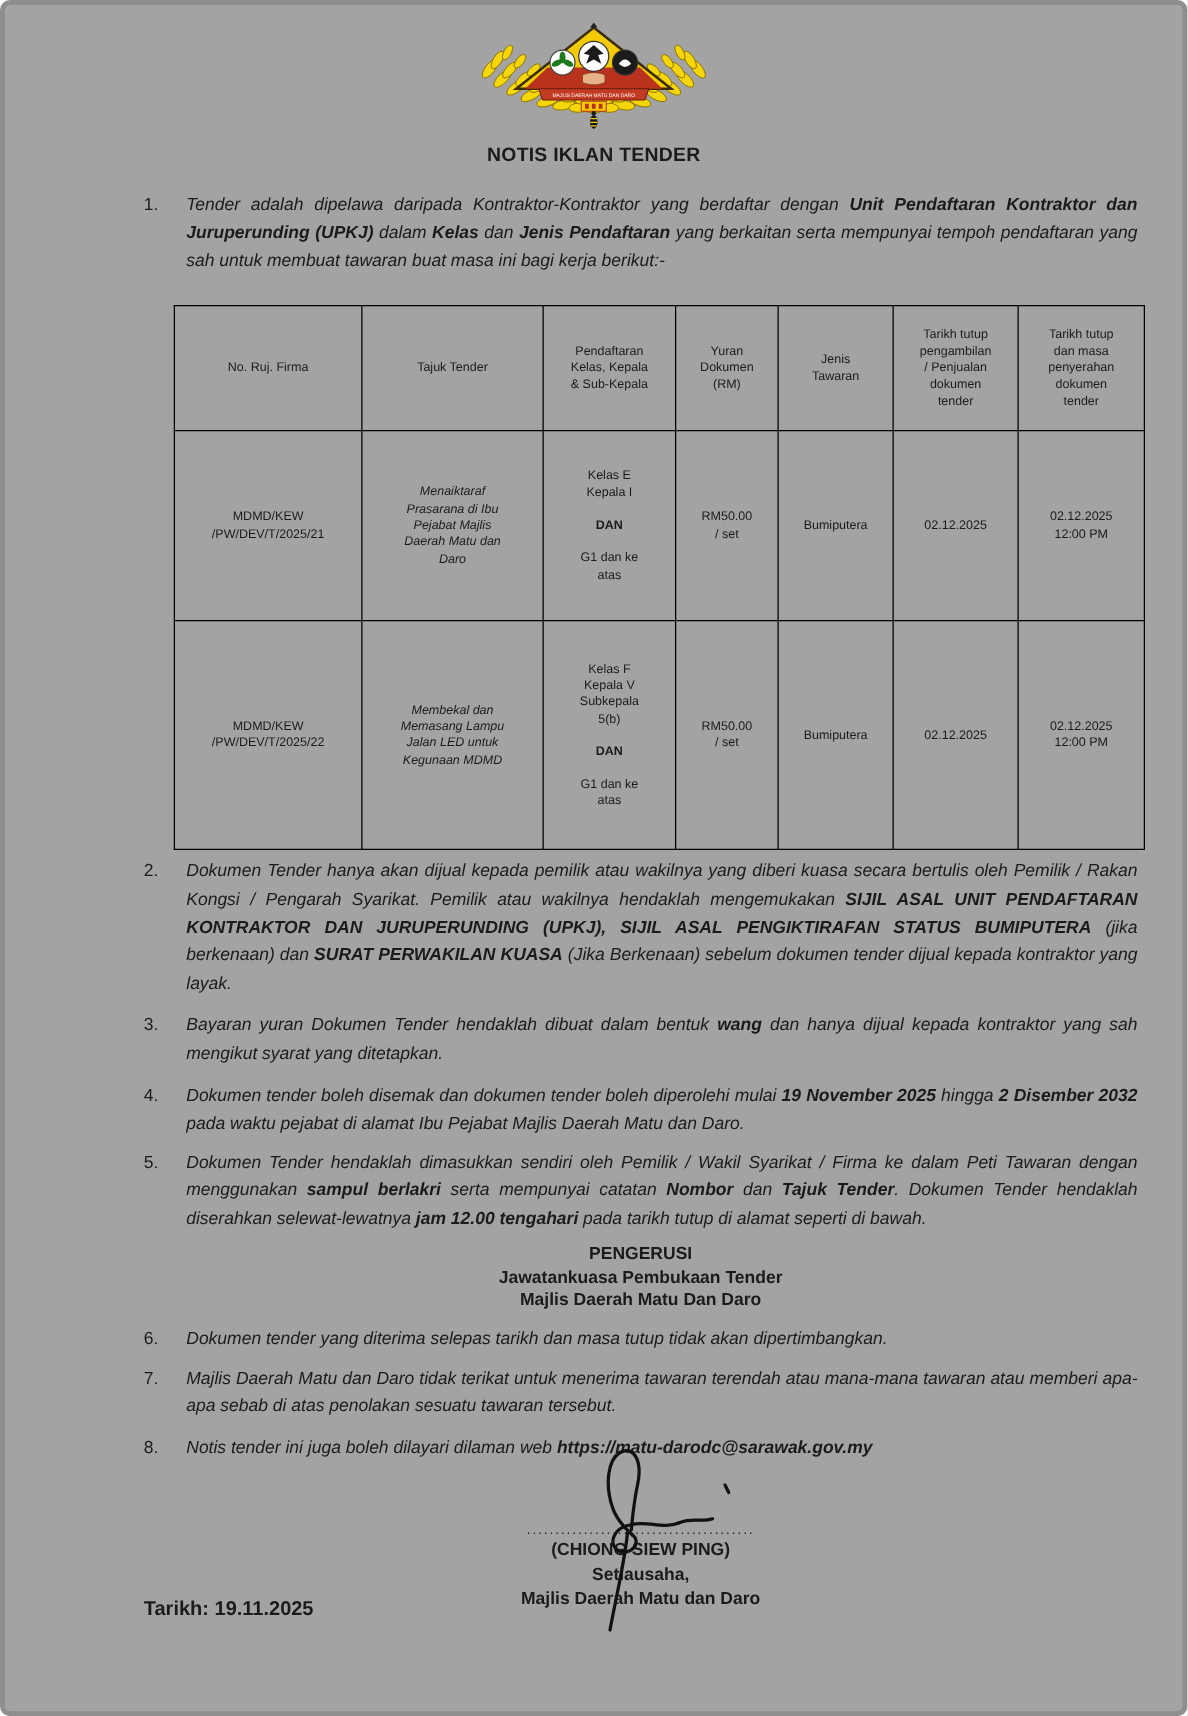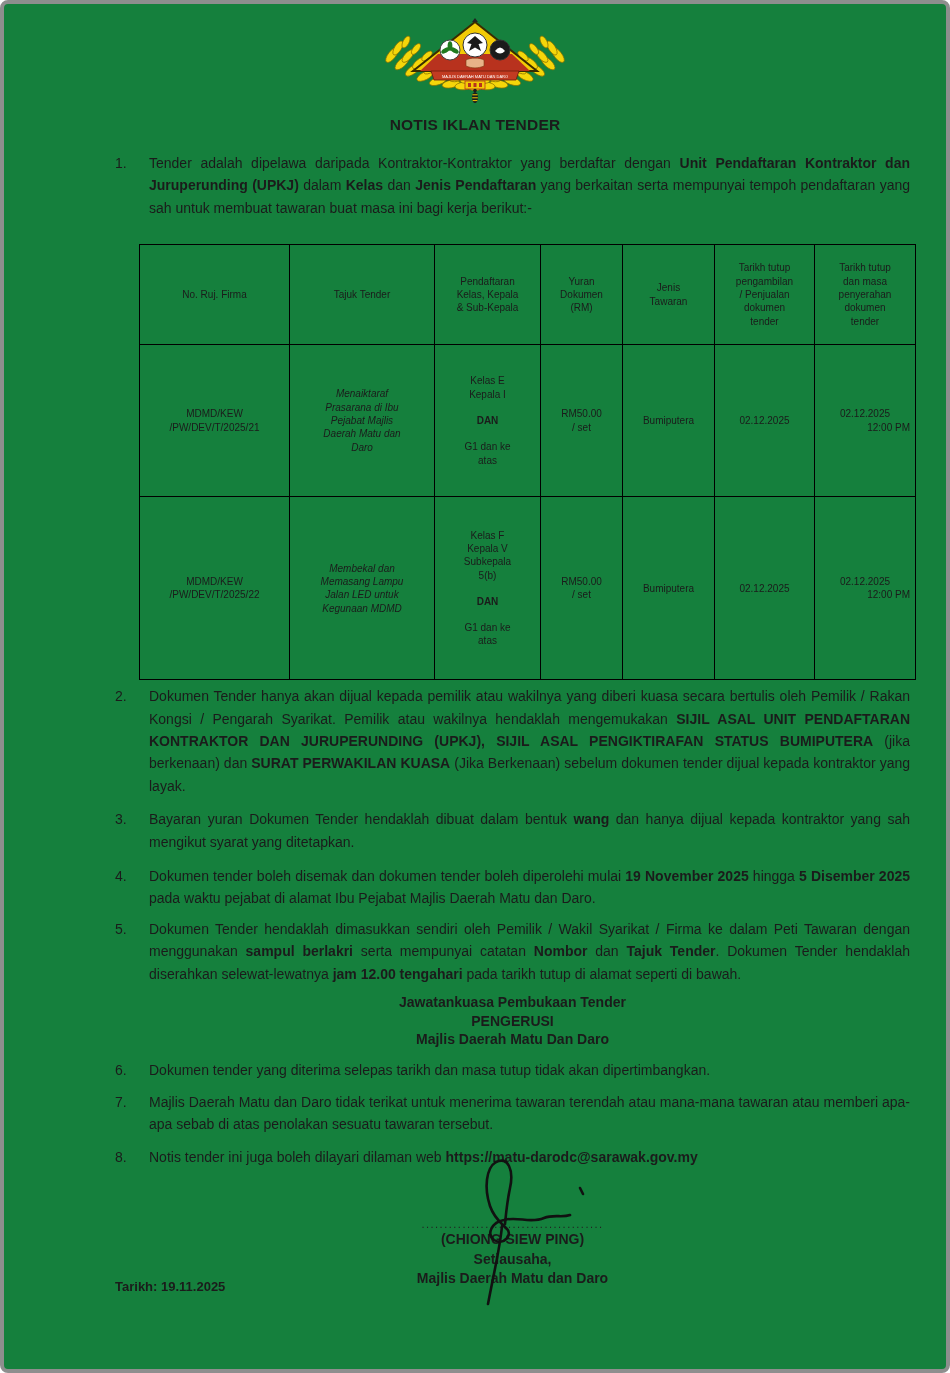--- a/index.html
+++ b/index.html
@@ -1,47 +1,47 @@
 <!DOCTYPE html>
 <html><head>
 <meta charset="utf-8">
 <style>
   html,body{margin:0;padding:0;background:#fff;}
   body{width:950px;height:1373px;font-family:"Liberation Sans",sans-serif;color:#1b1b1b;}
   .page{position:relative;width:950px;height:1373px;box-sizing:border-box;
-        border:4px solid #8e8e8e;border-radius:8px;background:#15803d;overflow:hidden;}
+        border:4px solid #8e8e8e;border-radius:8px;background:#a3a3a3;overflow:hidden;}
   .logo-wrap{text-align:center;padding-top:14px;height:90px;}
   .title{text-align:center;font-weight:700;font-size:15.5px;margin-top:8px;letter-spacing:.2px;}
   .content{margin:0 36px 0 111px;}
   .item{display:flex;margin-top:14px;font-size:14px;line-height:22.4px;}
   .item .num{width:34px;flex:none;}
-  .item .txt{flex:1;text-align:justify;}
+  .item .txt{flex:1;text-align:justify;font-style:italic;}
   .item .txt b{font-weight:700;}
   #item-1{margin-top:18px;}
   #item-2{margin-top:5px;}
   #item-3{margin-top:11px;}
   #item-4{margin-top:12px;}
   #item-5{margin-top:8px;}
   #item-6{margin-top:10px;}
   #item-7{margin-top:10px;}
   #item-8{margin-top:10px;}
   table.tender{border-collapse:collapse;table-layout:fixed;width:776px;margin:25px 0 0 24px;}
   table.tender td{border:1.6px solid #000;font-size:10px;line-height:1.33;
         text-align:center;vertical-align:middle;padding:4px 5px;overflow:hidden;}
   tr.hrow{height:100px;} tr.r1{height:152px;} tr.r2{height:183px;}
   .pre{white-space:pre-line;}
   td.cell-title{text-align:left;padding-left:9px;padding-right:14px;font-style:italic;}
   .dan{font-weight:700;margin:13px 0;}
-  .sub-time{text-align:right;}
+  .sub-time{}
   .address{text-align:center;font-weight:700;font-size:14px;line-height:18.5px;margin-top:8px;}
   .sig-area{position:relative;height:140px;margin-top:8px;}
   .sig-svg{position:absolute;left:50%;margin-left:-105px;top:-24px;}
   .sig-text{padding-top:42px;text-align:center;font-size:14px;font-weight:700;line-height:19.5px;}
   .sig-dots{font-weight:400;font-size:11px;letter-spacing:1.5px;line-height:12px;color:#222;}
-  .date-line{position:absolute;left:0;top:103px;font-weight:700;font-size:13px;}
+  .date-line{position:absolute;left:0;top:103px;font-weight:700;font-size:16px;}
 </style>
 </head>
 <body>
 
 <div class="page">
 
   <div class="logo-wrap">
     <svg width="190" height="88" viewBox="0 0 190 88">
 
       <g id="wingL" fill="#F5D60A" stroke="#8A7000" stroke-width="0.7">
@@ -201,31 +201,31 @@
       <div class="txt"><span>Dokumen Tender hanya akan dijual kepada pemilik atau wakilnya yang diberi kuasa secara bertulis oleh Pemilik / Rakan Kongsi / Pengarah Syarikat. Pemilik atau wakilnya hendaklah mengemukakan </span><b>SIJIL ASAL UNIT PENDAFTARAN KONTRAKTOR DAN JURUPERUNDING (UPKJ), SIJIL ASAL PENGIKTIRAFAN STATUS BUMIPUTERA</b><span> (jika berkenaan) dan </span><b>SURAT PERWAKILAN KUASA</b><span> (Jika Berkenaan) sebelum dokumen tender dijual kepada kontraktor yang layak.</span></div>
     </div>
 
     <div class="item" id="item-3">
       <div class="num">3.</div>
       <div class="txt"><span>Bayaran yuran Dokumen Tender hendaklah dibuat dalam bentuk </span><b>wang</b><span> dan hanya dijual kepada kontraktor yang sah mengikut syarat yang ditetapkan.</span></div>
     </div>
 
     <div class="item" id="item-4">
       <div class="num">4.</div>
-      <div class="txt"><span>Dokumen tender boleh disemak dan dokumen tender boleh diperolehi mulai </span><b>19 November 2025</b><span> hingga </span><b>5 Disember 2025</b><span> pada waktu pejabat di alamat Ibu Pejabat Majlis Daerah Matu dan Daro.</span></div>
+      <div class="txt"><span>Dokumen tender boleh disemak dan dokumen tender boleh diperolehi mulai </span><b>19 November 2025</b><span> hingga </span><b>2 Disember 2032</b><span> pada waktu pejabat di alamat Ibu Pejabat Majlis Daerah Matu dan Daro.</span></div>
     </div>
 
     <div class="item" id="item-5">
       <div class="num">5.</div>
       <div class="txt"><span>Dokumen Tender hendaklah dimasukkan sendiri oleh Pemilik / Wakil Syarikat / Firma ke dalam Peti Tawaran dengan menggunakan </span><b>sampul berlakri</b><span> serta mempunyai catatan </span><b>Nombor</b><span> dan </span><b>Tajuk Tender</b><span>. Dokumen Tender hendaklah diserahkan selewat-lewatnya </span><b>jam 12.00 tengahari</b><span> pada tarikh tutup di alamat seperti di bawah.</span></div>
     </div>
 
     <div class="address">
+      <div>PENGERUSI</div>
       <div>Jawatankuasa Pembukaan Tender</div>
-      <div>PENGERUSI</div>
       <div>Majlis Daerah Matu Dan Daro</div>
     </div>
 
     <div class="item" id="item-6">
       <div class="num">6.</div>
       <div class="txt"><span>Dokumen tender yang diterima selepas tarikh dan masa tutup tidak akan dipertimbangkan.</span></div>
     </div>
 
     <div class="item" id="item-7">
       <div class="num">7.</div>

